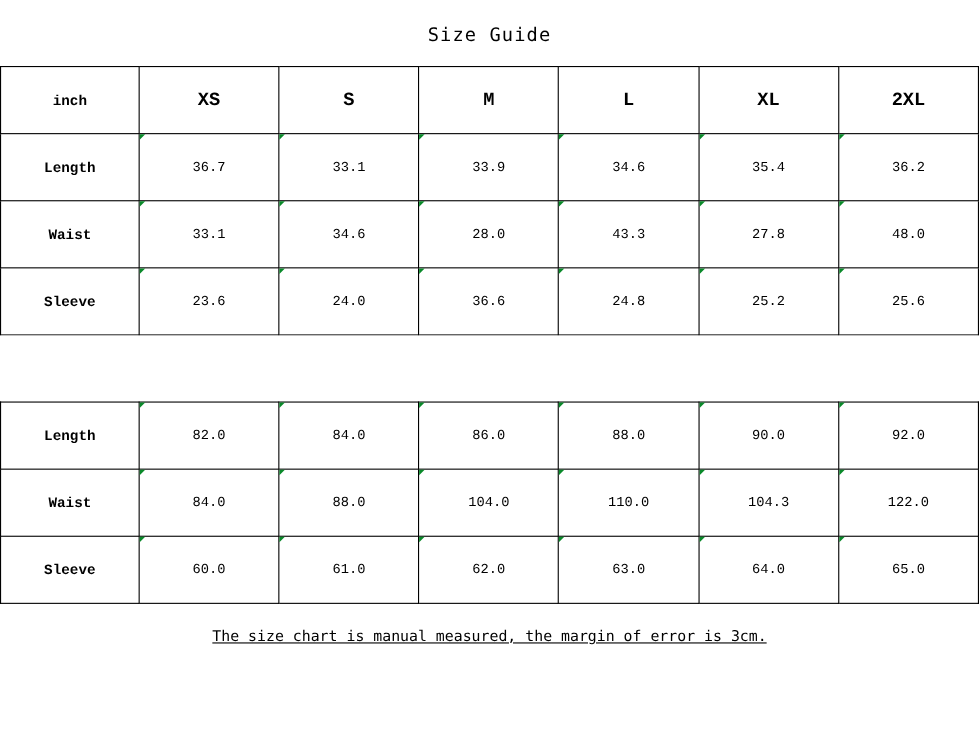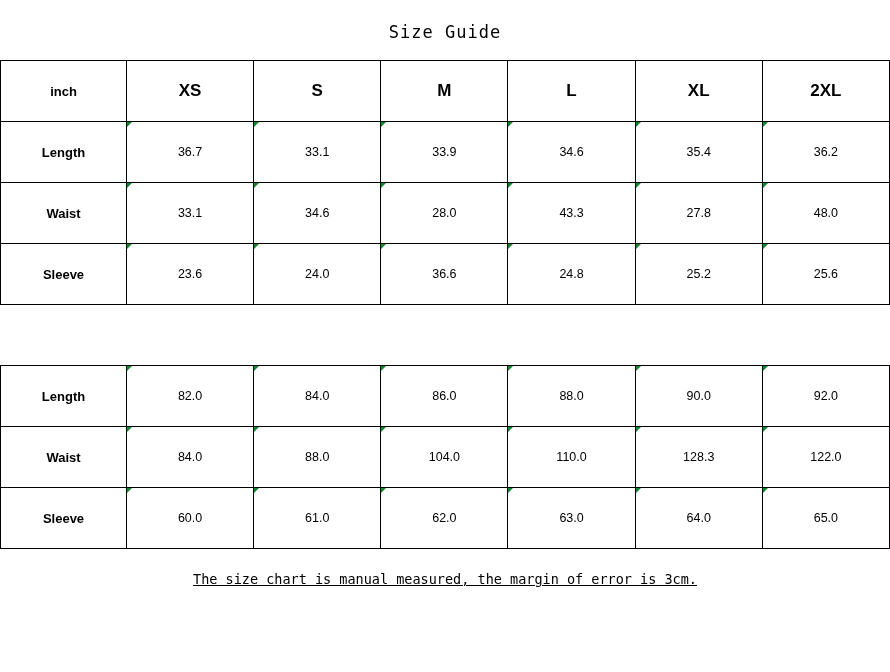--- a/index.html
+++ b/index.html
@@ -31,21 +31,21 @@
   table.size-table {
     width: 890px;
     border-collapse: collapse;
     table-layout: fixed;
   }
   table.size-table td {
     border: 1px solid #000000;
     height: 61px;
     text-align: center;
     vertical-align: middle;
-    font-family: Liberation Sans, sans-serif;
+    font-family: Liberation Mono, monospace;
     font-size: 12.5px;
     color: #000000;
     position: relative;
     padding: 0;
   }
   table.size-table td.leftcol {
     width: 126px;
     font-weight: bold;
     font-size: 13px;
   }
@@ -142,21 +142,21 @@
         <td class="mark">88.0</td>
         <td class="mark">90.0</td>
         <td class="mark">92.0</td>
       </tr>
       <tr>
         <td class="leftcol">Waist</td>
         <td class="mark">84.0</td>
         <td class="mark">88.0</td>
         <td class="mark">104.0</td>
         <td class="mark">110.0</td>
-        <td class="mark">128.3</td>
+        <td class="mark">104.3</td>
         <td class="mark">122.0</td>
       </tr>
       <tr>
         <td class="leftcol">Sleeve</td>
         <td class="mark">60.0</td>
         <td class="mark">61.0</td>
         <td class="mark">62.0</td>
         <td class="mark">63.0</td>
         <td class="mark">64.0</td>
         <td class="mark">65.0</td>

